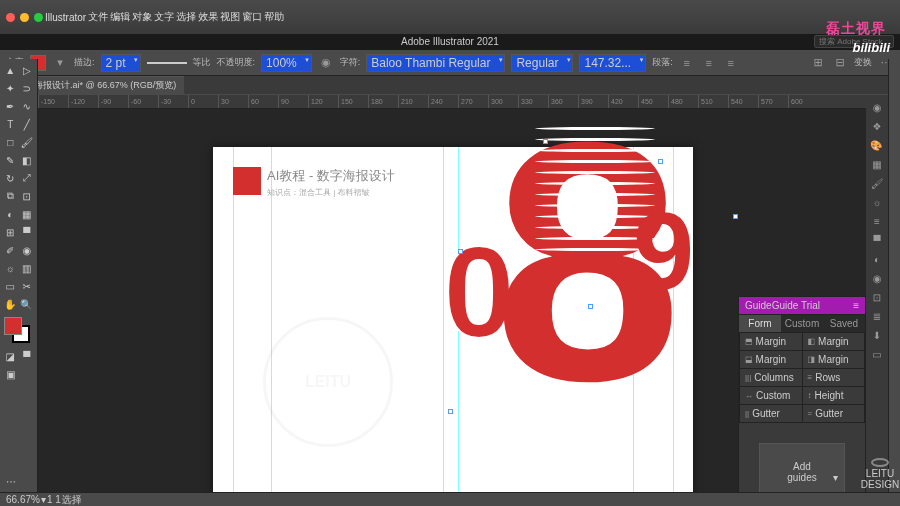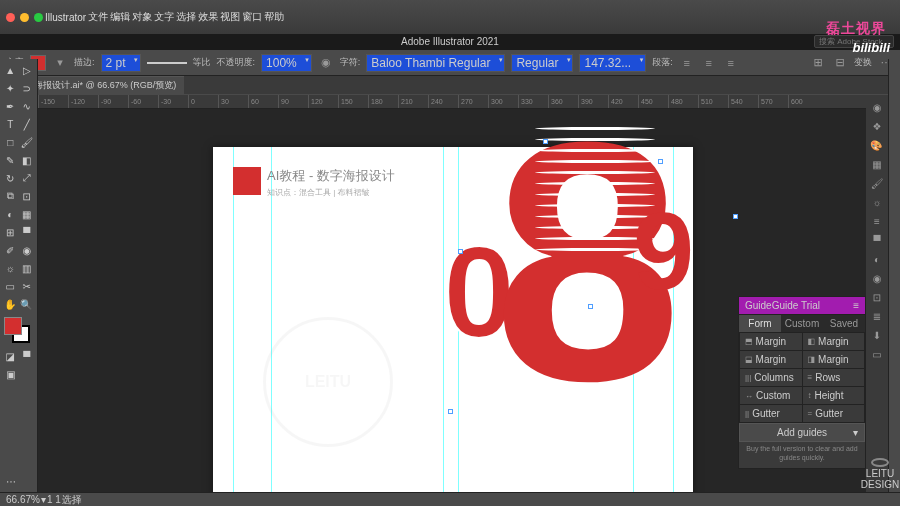--- a/index.html
+++ b/index.html
@@ -47,21 +47,21 @@
 .num0{position:absolute;left:230px;top:70px;font-size:130px;font-weight:900;color:#d32f2f;-webkit-text-stroke:2px #fff}
 .num9{position:absolute;left:420px;top:40px;font-size:110px;font-weight:900;color:#d32f2f}
 .sel-handle{position:absolute;width:5px;height:5px;background:#fff;border:1px solid #4f9eff}
 .gg-panel{position:absolute;right:34px;top:296px;width:128px;background:#3a3a3a;border:1px solid #222;font-size:8px}
 .gg-head{padding:3px 6px;background:#a21caf;border-bottom:1px solid #222;font-size:8px;color:#aaa;display:flex;justify-content:space-between}
 .gg-tabs{display:flex;background:#2a2a2a}
 .gg-tab{flex:1;text-align:center;padding:3px;font-size:10px;color:#999;cursor:pointer}
 .gg-tab.active{background:#4a4a4a;color:#ddd}
 .gg-grid{display:grid;grid-template-columns:1fr 1fr;gap:1px;background:#222;padding:1px}
 .gg-cell{background:#3a3a3a;padding:3px 5px;font-size:8px;color:#999;display:flex;align-items:center;gap:3px}
-.gg-btn{margin:0;padding:3px;background:#4a4a4a;text-align:center;font-size:8px;border:1px solid #555;position:relative}
+.gg-btn{margin:20px;padding:17px;background:#4a4a4a;text-align:center;font-size:8px;border:1px solid #555;position:relative}
 .gg-note{padding:2px 6px 6px;font-size:7px;color:#888;text-align:center;line-height:1.3}
 .brand-top{position:absolute;right:14px;top:20px;font-size:14px;color:#ec4899;font-weight:bold;letter-spacing:1px}
 .bili{position:absolute;right:10px;top:40px;font-size:13px;color:#fff;font-weight:bold;font-style:italic}
 .logo-br{position:absolute;right:4px;bottom:16px;width:32px;height:32px;display:flex;flex-direction:column;align-items:center;justify-content:center;font-size:6px;color:#aaa}
 .logo-br .sw{width:18px;height:18px;border:2px solid #888;border-radius:50%;margin-bottom:1px}
 .status-bar{position:absolute;bottom:0;left:0;right:0;height:14px;background:#4a4a4a;border-top:1px solid #222;display:flex;align-items:center;padding:0 6px;gap:1px;font-size:8px;color:#aaa}
 </style>
 </head>
 <body>
 

